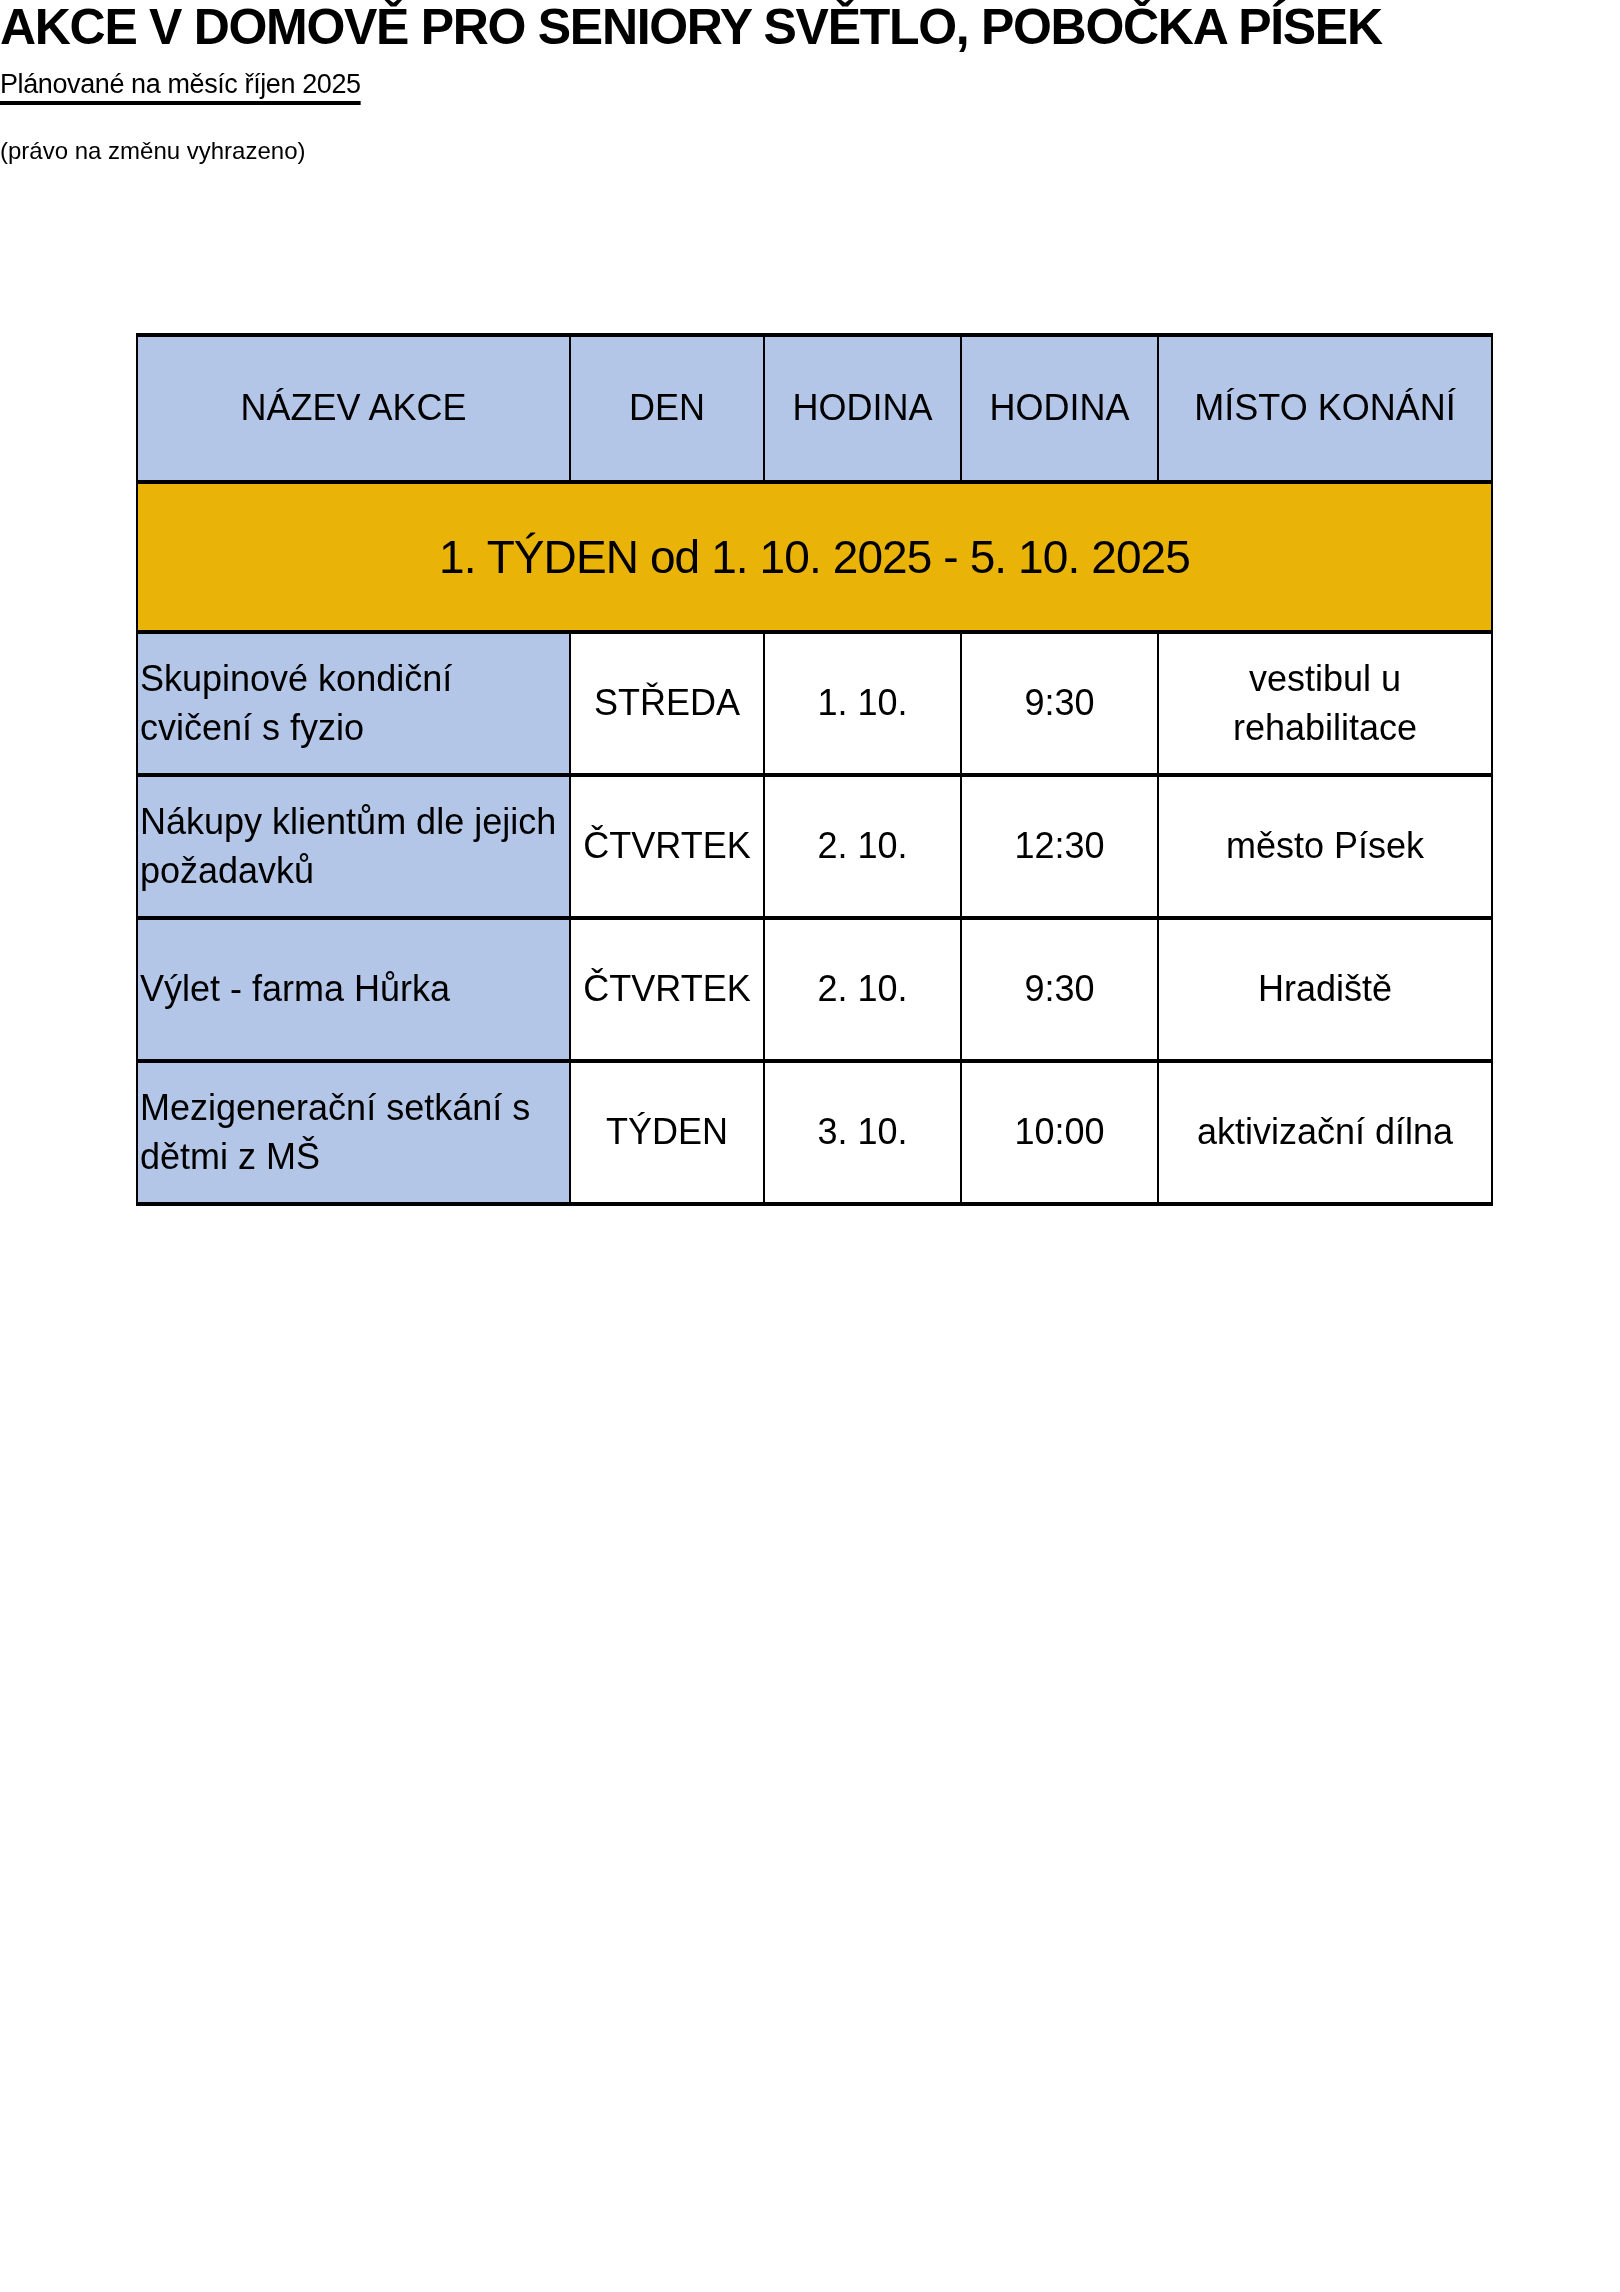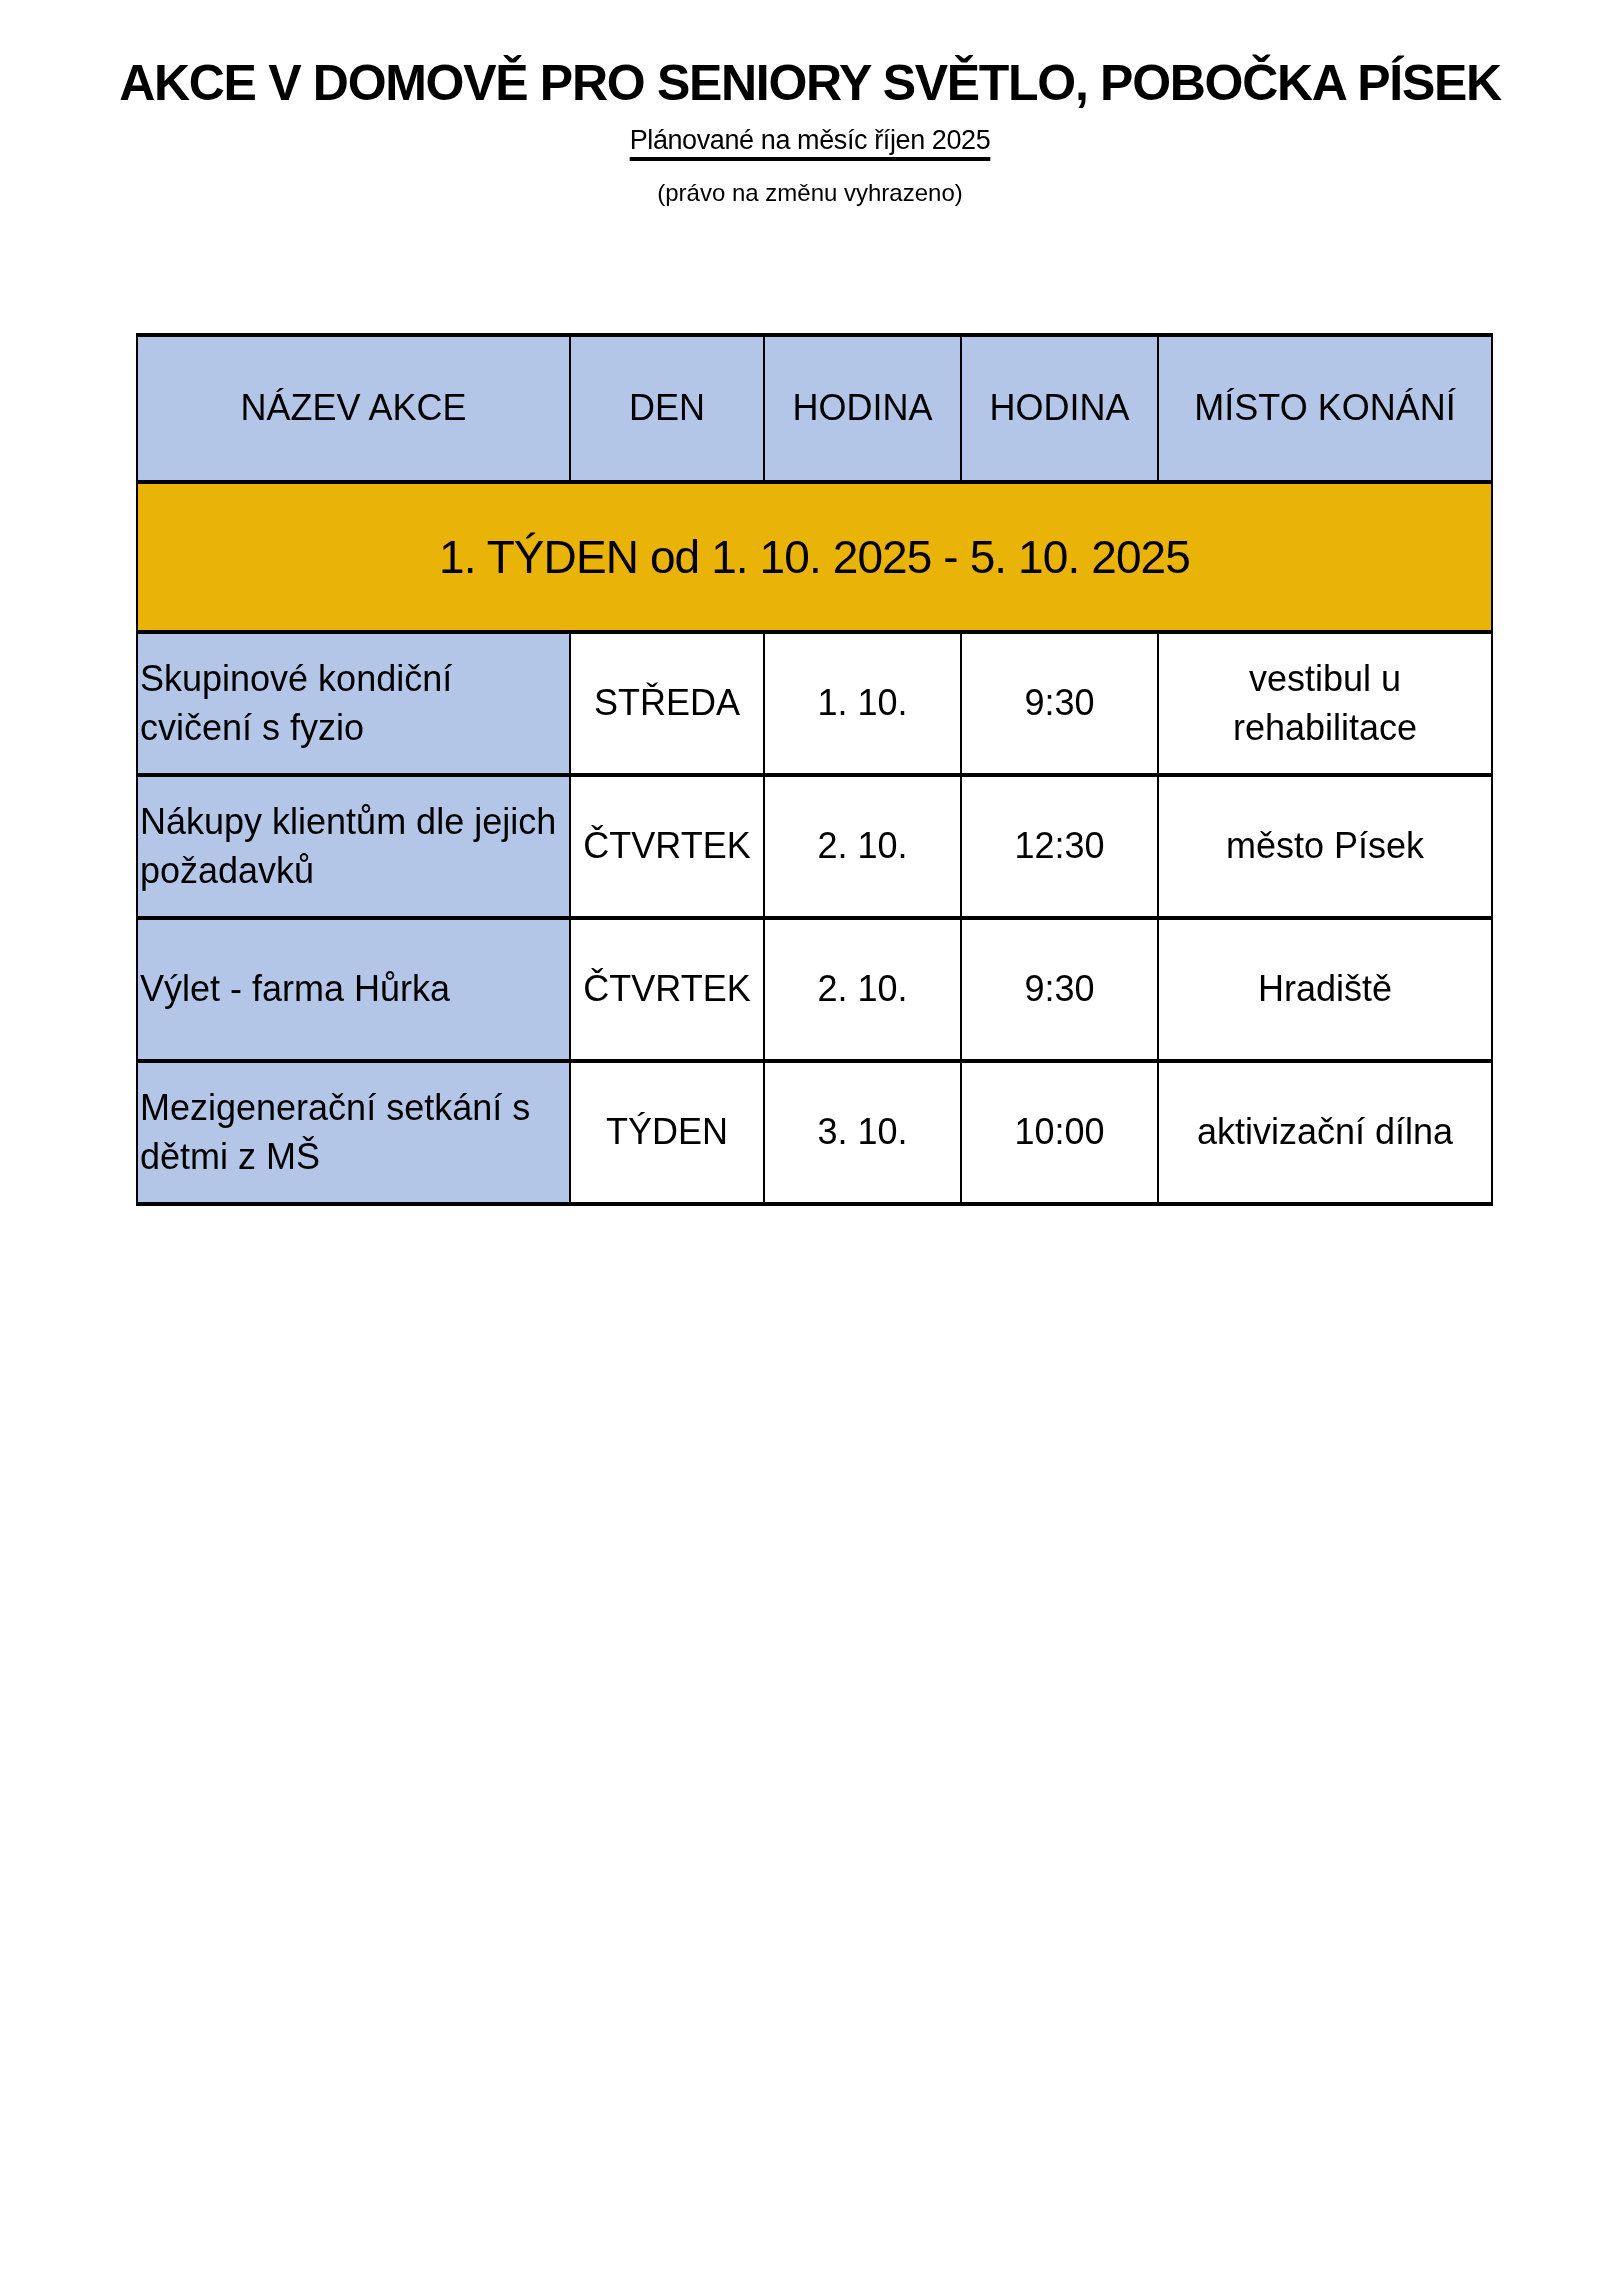--- a/index.html
+++ b/index.html
@@ -10,41 +10,39 @@
     background: #ffffff;
   }
   .page {
     position: relative;
     width: 1620px;
     height: 2293px;
     background: #ffffff;
     overflow: hidden;
   }
   .doc-header {
-    text-align: center;
-    padding-top: 56px;
   }
   .doc-title {
     margin: 0;
     font-size: 50px;
     font-weight: 700;
     letter-spacing: -1.3px;
     line-height: 1.1;
   }
   .doc-subtitle {
     margin: 14.3px 0 0 0;
     font-size: 27px;
     font-weight: 400;
     letter-spacing: -0.4px;
     text-decoration: underline;
     text-decoration-thickness: 3.6px;
     text-underline-offset: 8px;
   }
   .doc-note {
-    margin-top: 23px;
+    margin-top: 37px;
     font-size: 24px;
     font-weight: 400;
   }
   .table-wrap {
     position: absolute;
     top: 321px;
     left: 136px;
     margin-top: 12px;
   }
   table.events {

